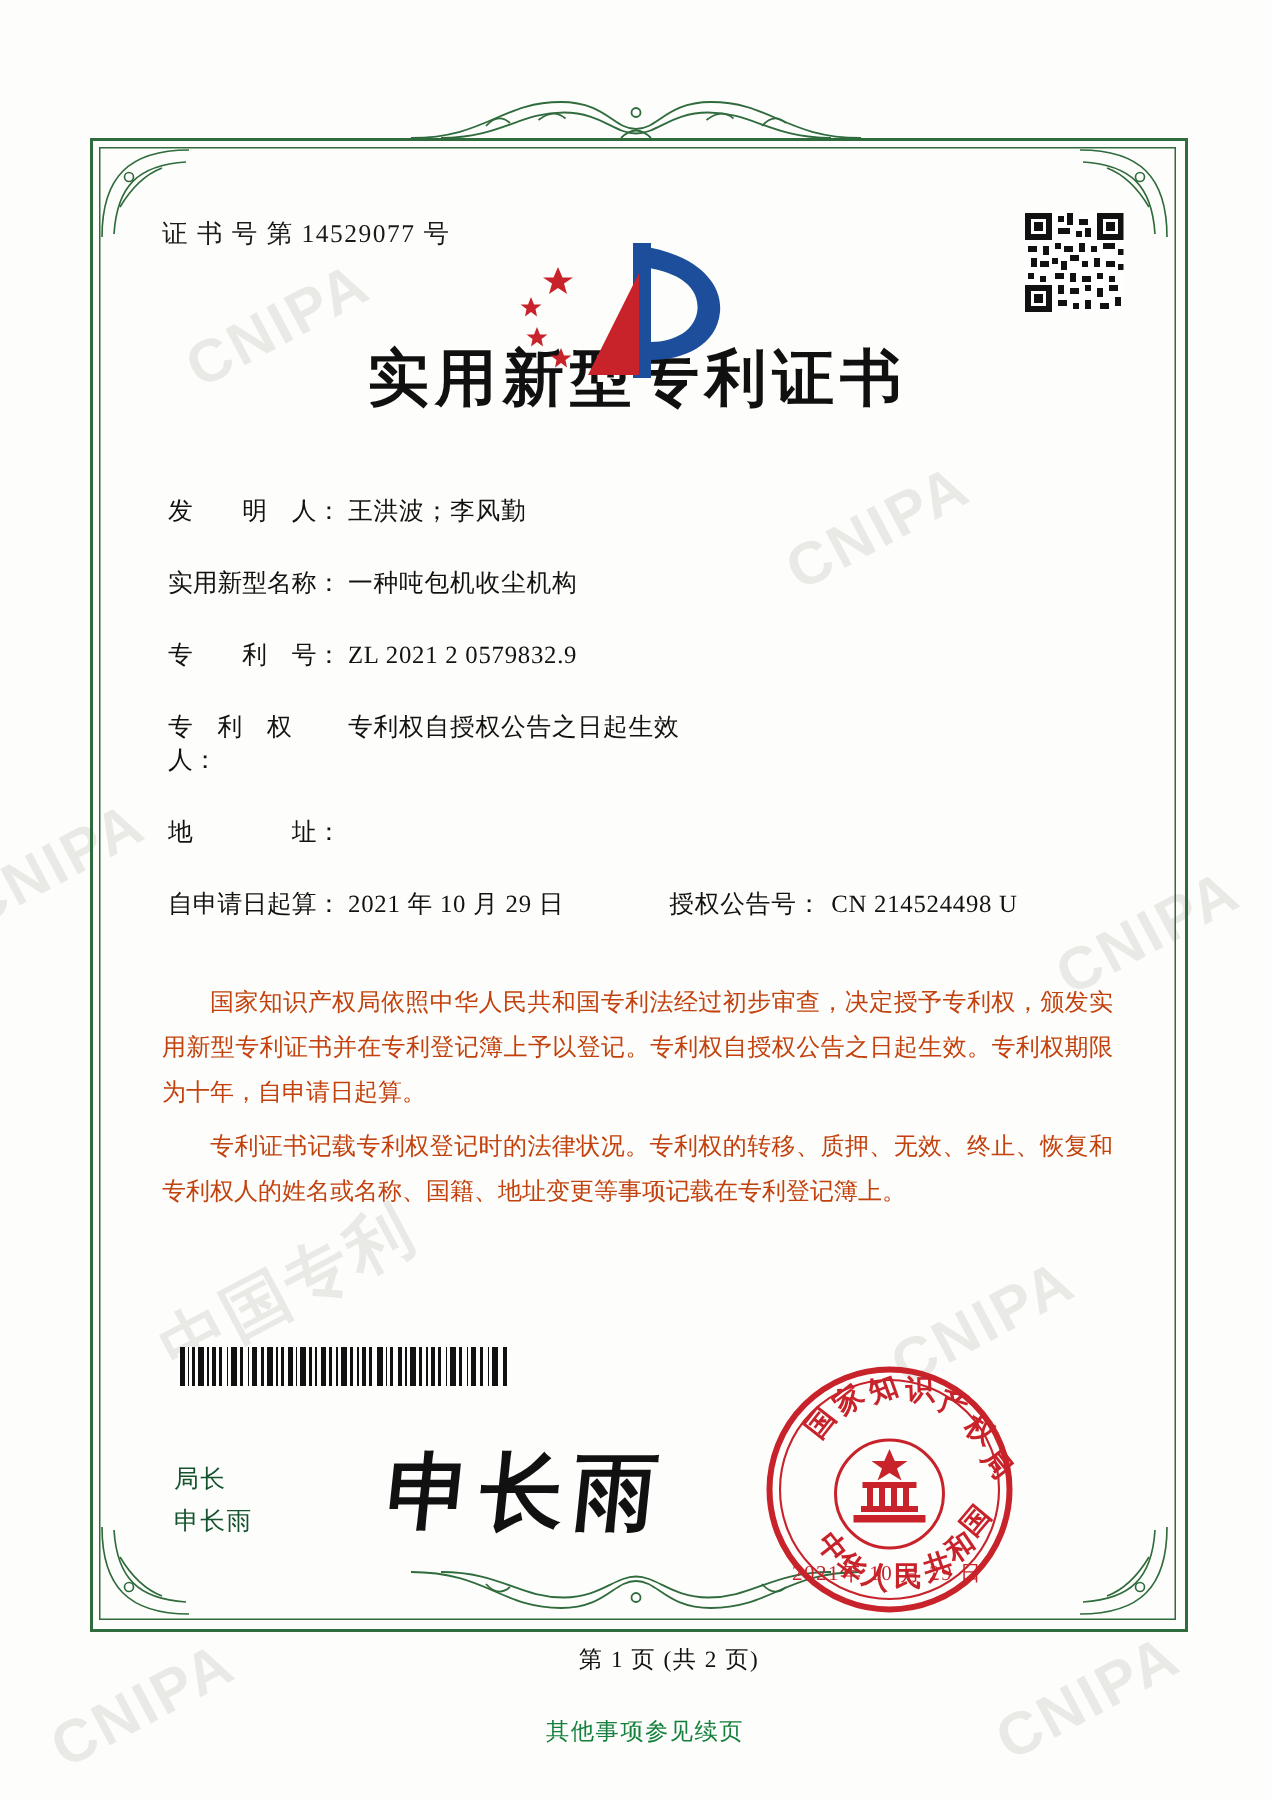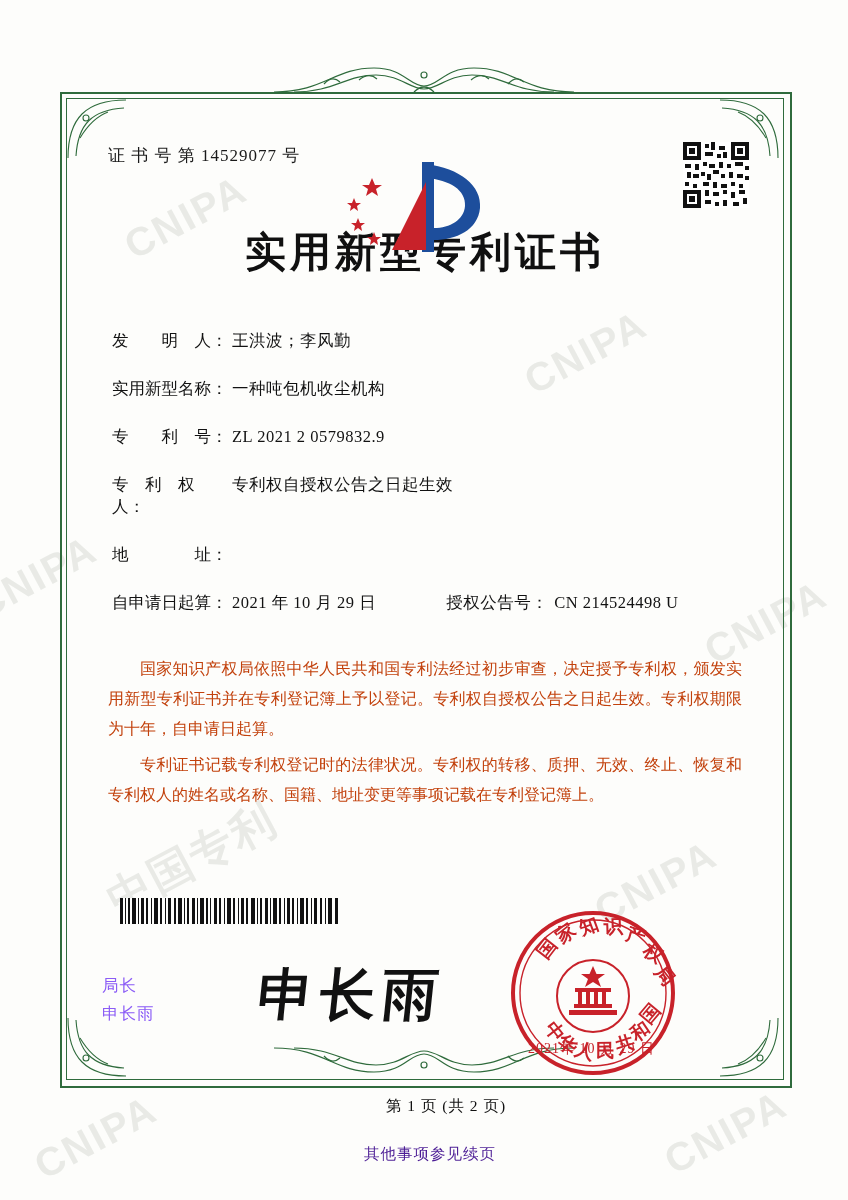--- a/index.html
+++ b/index.html
@@ -169,25 +169,25 @@
   .barcode {
     position: absolute;
     left: 120px;
     top: 898px;
     width: 222px;
     height: 26px;
   }
 
   .director-block {
     position: absolute;
-    left: 102px;
+    left: 116px;
     top: 972px;
     font-size: 16.5px;
     line-height: 28px;
-    color: #8b5cf6;
+    color: #14532d;
     letter-spacing: 1px;
   }
 
   .signature {
     position: absolute;
     left: 258px;
     top: 958px;
     font-size: 56px;
     color: #111;
     font-family: "DejaVu Serif", serif;
@@ -224,21 +224,21 @@
     padding-left: 44px;
   }
 
   .footer-note {
     position: absolute;
     left: 0;
     right: 0;
     top: 1144px;
     text-align: center;
     font-size: 15.5px;
-    color: #4c1d95;
+    color: #15803d;
     letter-spacing: 1px;
     margin-left: 12px;
   }
 </style>
 </head>
 <body>
 
 <div class="page">
 
   <div class="watermark-layer">

